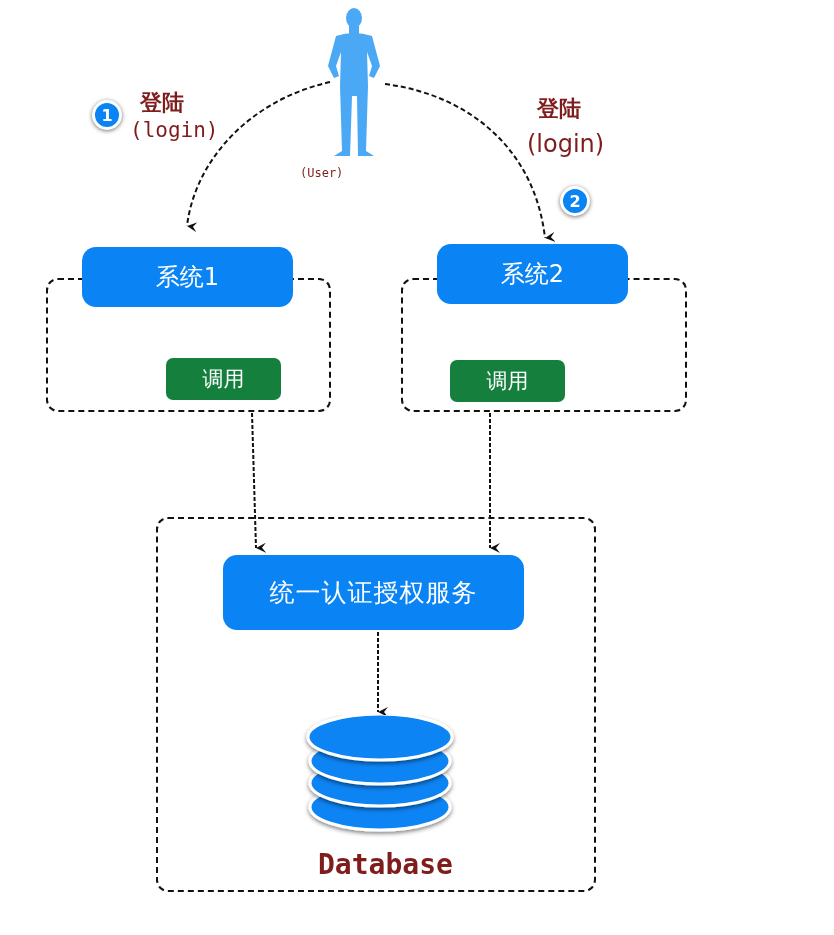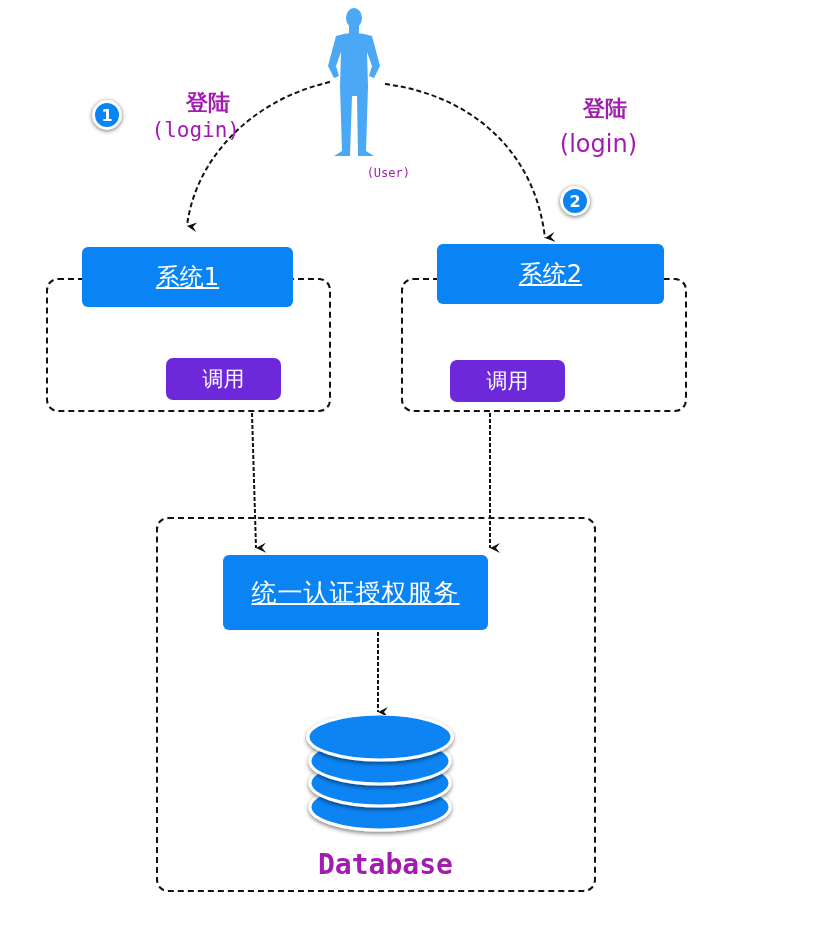--- a/index.html
+++ b/index.html
@@ -1,28 +1,28 @@
 <!DOCTYPE html>
 <html><head>
 <meta charset="utf-8">
 <style>
   html, body { margin: 0; padding: 0; background: #ffffff; }
   body { width: 834px; height: 935px; position: relative; overflow: hidden;
          font-family: "DejaVu Sans", sans-serif; }
   svg.lines { position: absolute; left: 0; top: 0; }
   .abs { position: absolute; }
-  .box-blue { position: absolute; background: #0a84f4; color: #fff; border-radius: 6px;
-              display: flex; align-items: center; justify-content: center; font-size: 24px; text-decoration: underline; }
-  .box-orange { position: absolute; background: #6d28d9; color: #fff; border-radius: 7px;
+  .box-blue { position: absolute; background: #0a84f4; color: #fff; border-radius: 14px;
+              display: flex; align-items: center; justify-content: center; font-size: 24px; }
+  .box-orange { position: absolute; background: #15803d; color: #fff; border-radius: 7px;
                 display: flex; align-items: center; justify-content: center; font-size: 21px; }
   .dash-group { position: absolute; border: 2.5px dashed #111; border-radius: 12px; box-sizing: border-box; }
   .badge { position: absolute; width: 30px; height: 30px; border-radius: 50%; background: #0a84f4;
            border: 3px solid #fff; box-shadow: 0 1px 4px rgba(0,0,0,0.55);
            color: #fff; font-weight: bold; font-size: 16px; display: flex; align-items: center; justify-content: center; box-sizing: border-box; }
-  .label { position: absolute; text-align: right; color: #a21caf; }
+  .label { position: absolute; text-align: left; color: #7f1d1d; }
   .mono { font-family: "DejaVu Sans Mono", monospace; }
 </style>
 </head>
 <body>
 
 <div class="dash-group" style="left:46px;top:278px;width:285px;height:134px;"></div>
 <div class="dash-group" style="left:401px;top:278px;width:286px;height:134px;"></div>
 <div class="dash-group" style="left:156px;top:517px;width:440px;height:375px;"></div>
 
 <svg class="lines" width="834" height="935">
@@ -51,24 +51,24 @@
 <div class="label" style="left:140px;top:88px;width:90px;font-size:22px;font-weight:bold;">登陆</div>
 <div class="label mono" style="left:130px;top:118px;width:110px;font-size:21px;">(login)</div>
 
 <div class="label" style="left:537px;top:94px;width:90px;font-size:22px;font-weight:bold;">登陆</div>
 <div class="label" style="left:527px;top:130px;width:110px;font-size:24px;">(login)</div>
 <div class="badge" style="left:560px;top:186px;">2</div>
 
 <div class="box-blue" style="left:82px;top:247px;width:211px;height:60px;">系统1</div>
 <div class="box-orange" style="left:166px;top:358px;width:115px;height:42px;">调用</div>
 
-<div class="box-blue" style="left:437px;top:244px;width:227px;height:60px;">系统2</div>
+<div class="box-blue" style="left:437px;top:244px;width:191px;height:60px;">系统2</div>
 <div class="box-orange" style="left:450px;top:360px;width:115px;height:42px;">调用</div>
 
-<div class="box-blue" style="left:223px;top:555px;width:265px;height:75px;font-size:25px;letter-spacing:1px;">统一认证授权服务</div>
+<div class="box-blue" style="left:223px;top:555px;width:301px;height:75px;font-size:25px;letter-spacing:1px;">统一认证授权服务</div>
 
 <svg class="abs" style="left:300px;top:715px;" width="160" height="125" viewBox="0 0 160 125">
   <defs>
     <filter id="sh" x="-20%" y="-30%" width="140%" height="160%">
       <feDropShadow dx="0" dy="2" stdDeviation="2" flood-color="#000" flood-opacity="0.5"></feDropShadow>
     </filter>
   </defs>
   <ellipse cx="80" cy="92" rx="70" ry="23" fill="#0a84f4" stroke="#fff" stroke-width="3" filter="url(#sh)"></ellipse>
   <ellipse cx="80" cy="68" rx="70" ry="23" fill="#0a84f4" stroke="#fff" stroke-width="3" filter="url(#sh)"></ellipse>
   <ellipse cx="80" cy="46" rx="70" ry="23" fill="#0a84f4" stroke="#fff" stroke-width="3" filter="url(#sh)"></ellipse>

